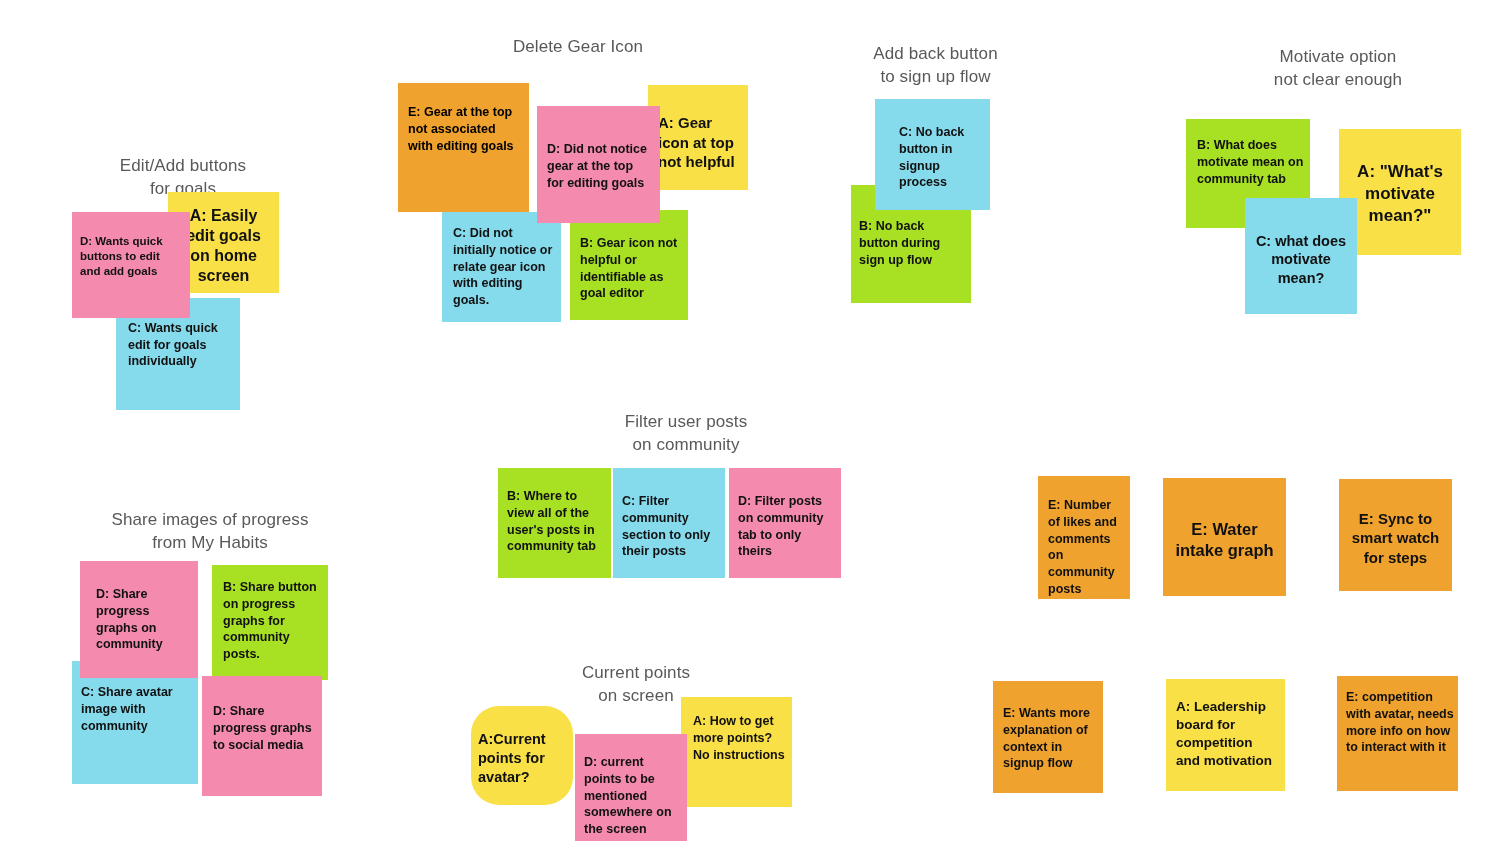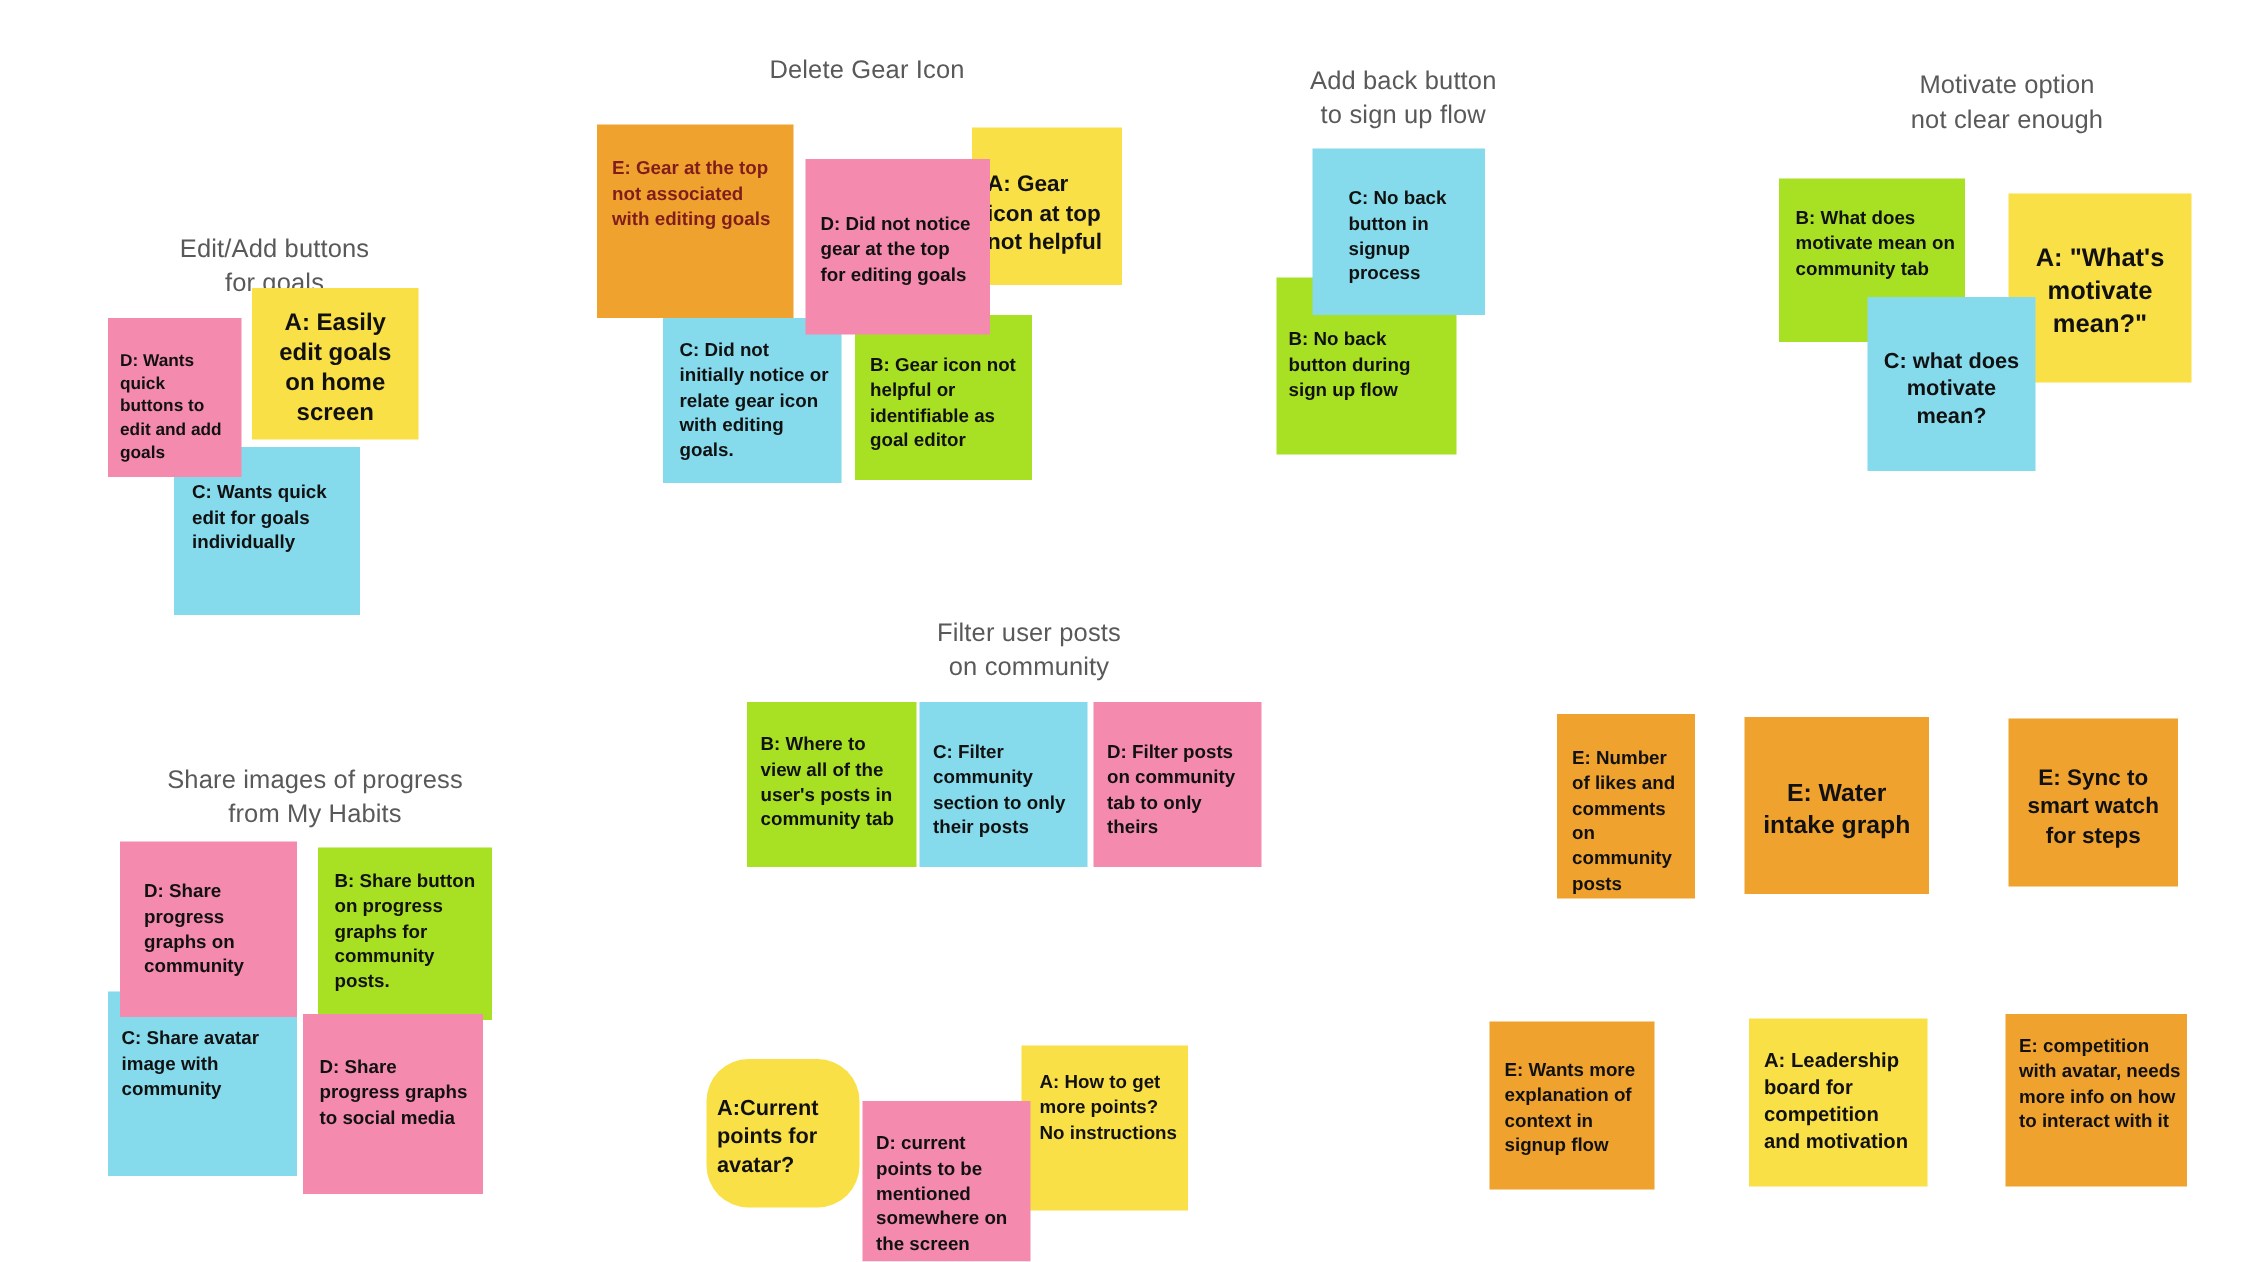--- a/index.html
+++ b/index.html
@@ -58,30 +58,32 @@
 for goals</div>
     <div class="cluster-title" style="left: 468px; top: 36px; width: 220px; color: rgb(89, 89, 89);">Delete Gear Icon</div>
     <div class="cluster-title" style="left: 848px; top: 43px; width: 175px; color: rgb(89, 89, 89);">Add back button
 to sign up flow</div>
     <div class="cluster-title" style="left: 1238px; top: 46px; width: 200px; color: rgb(89, 89, 89);">Motivate option
 not clear enough</div>
     <div class="cluster-title" style="left: 586px; top: 411px; width: 200px; color: rgb(89, 89, 89);">Filter user posts
 on community</div>
     <div class="cluster-title" style="left: 70px; top: 509px; width: 280px; color: rgb(89, 89, 89);">Share images of progress
 from My Habits</div>
-    <div class="note va-top ta-left" style="left: 72px; top: 212px; width: 89px; height: 106px; background: rgb(244, 139, 174); color: rgb(17, 17, 17); z-index: 3; font-size: 11.5px; line-height: 1.32; padding: 22px 7px 4px 8px;">
+    <div class="cluster-title" style="left: 546px; top: 662px; width: 180px; color: rgb(89, 89, 89);">Current points
+on screen</div>
+    <div class="note va-top ta-left" style="left: 72px; top: 212px; width: 118px; height: 106px; background: rgb(244, 139, 174); color: rgb(17, 17, 17); z-index: 3; font-size: 11.5px; line-height: 1.32; padding: 22px 7px 4px 8px;">
       <span class="note-text">D: Wants quick buttons to edit and add goals</span>
     </div>
     <div class="note va-mid ta-center" style="left: 168px; top: 192px; width: 111px; height: 101px; background: rgb(250, 224, 71); color: rgb(17, 17, 17); z-index: 2; font-size: 16px; line-height: 1.25; padding: 10px 8px 4px;">
       <span class="note-text">A: Easily edit goals on home screen</span>
     </div>
     <div class="note va-top ta-left" style="left: 116px; top: 298px; width: 124px; height: 112px; background: rgb(133, 218, 236); color: rgb(17, 17, 17); z-index: 1; font-size: 12.5px; line-height: 1.32; padding: 22px 8px 4px 12px;">
       <span class="note-text">C: Wants quick edit for goals individually</span>
     </div>
-    <div class="note va-top ta-left" style="left: 398px; top: 83px; width: 131px; height: 129px; background: rgb(240, 162, 46); color: #7f1d1d; z-index: 3; font-size: 12.5px; line-height: 1.34; padding: 21px 8px 4px 10px;">
+    <div class="note va-top ta-left" style="left: 398px; top: 83px; width: 131px; height: 129px; background: rgb(240, 162, 46); color: #000000; z-index: 3; font-size: 12.5px; line-height: 1.34; padding: 21px 8px 4px 10px;">
       <span class="note-text">E: Gear at the top not associated with editing goals</span>
     </div>
     <div class="note va-top ta-left" style="left: 537px; top: 106px; width: 123px; height: 117px; background: rgb(244, 139, 174); color: rgb(17, 17, 17); z-index: 4; font-size: 12.5px; line-height: 1.34; padding: 35px 8px 4px 10px;">
       <span class="note-text">D: Did not notice gear at the top for editing goals</span>
     </div>
     <div class="note va-mid ta-left" style="left: 648px; top: 85px; width: 100px; height: 105px; background: rgb(250, 224, 71); color: rgb(17, 17, 17); z-index: 2; font-size: 15px; line-height: 1.3; padding: 14px 6px 4px 10px;">
       <span class="note-text">A: Gear icon at top not helpful</span>
     </div>
     <div class="note va-top ta-left" style="left: 442px; top: 212px; width: 119px; height: 110px; background: rgb(133, 218, 236); color: rgb(17, 17, 17); z-index: 1; font-size: 12.5px; line-height: 1.34; padding: 13px 6px 4px 11px;">
       <span class="note-text">C: Did not initially notice or relate gear icon with editing goals.</span>

